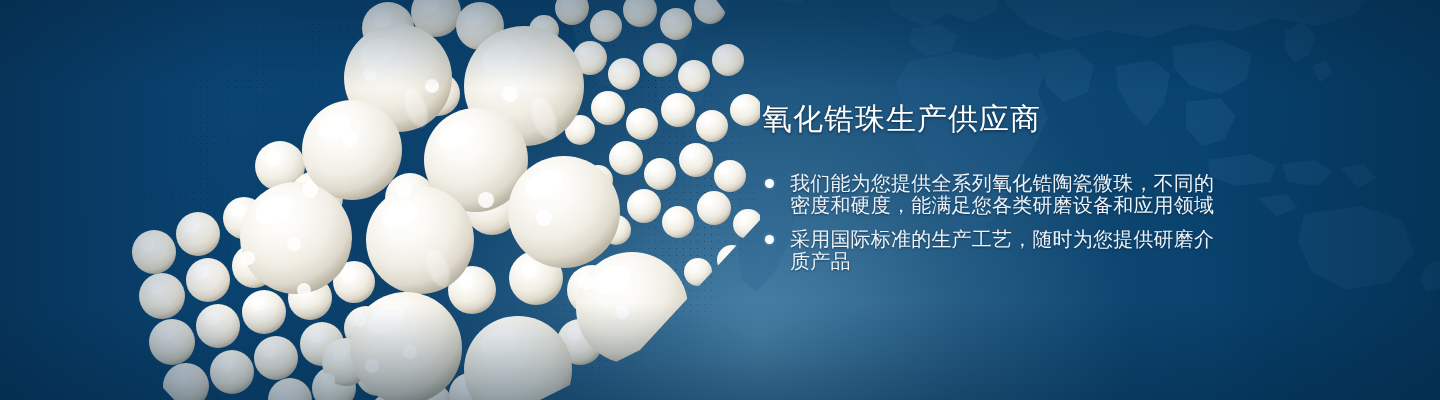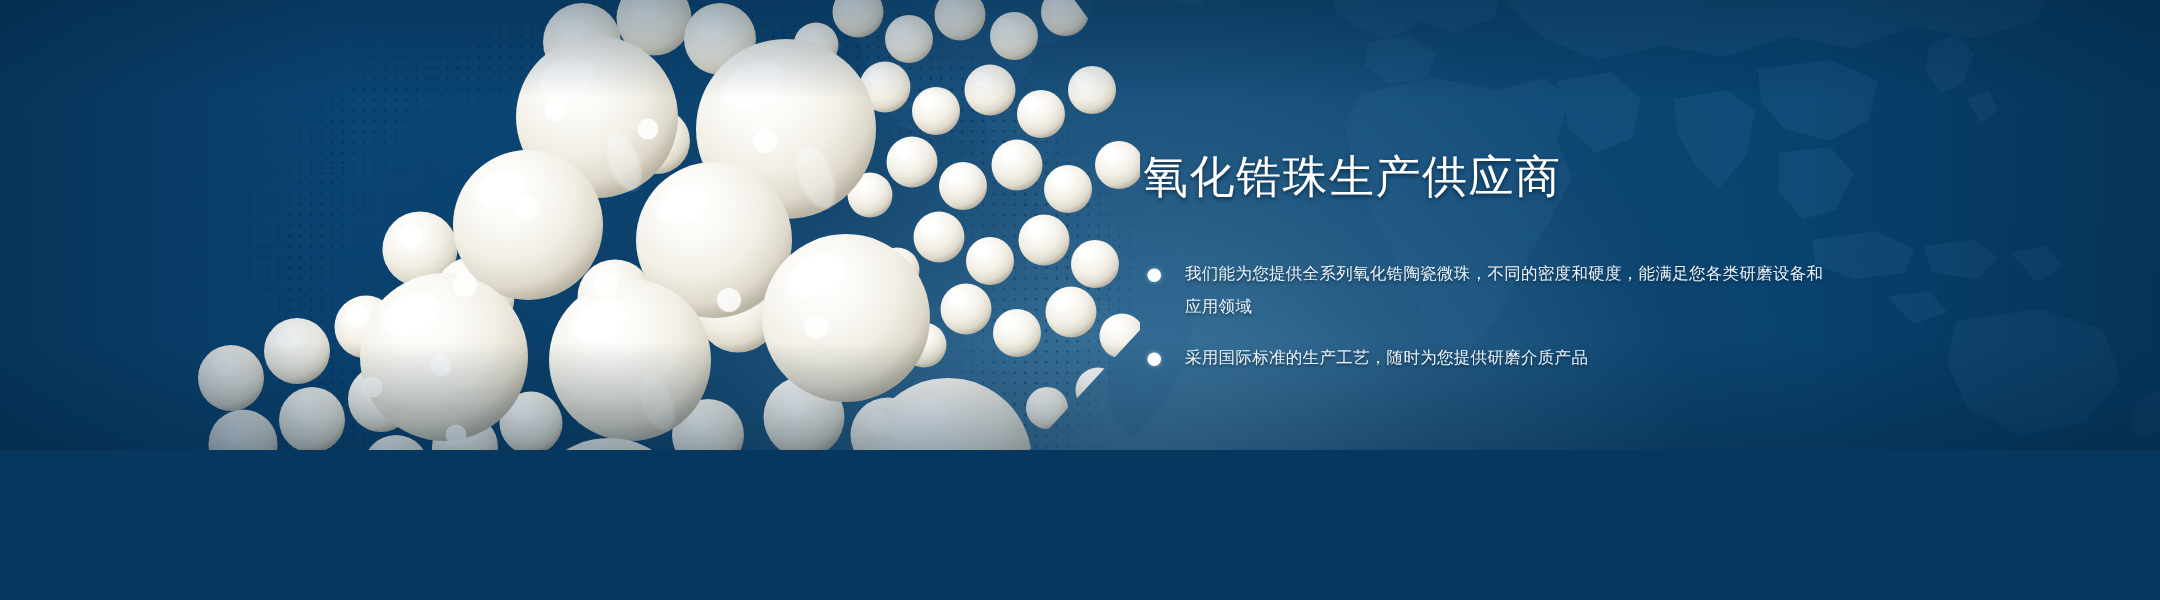--- a/index.html
+++ b/index.html
@@ -8,21 +8,21 @@
     width: 1440px;
     height: 400px;
     overflow: hidden;
     background: #06375e;
     font-family: "Liberation Sans", "DejaVu Sans", sans-serif;
   }
 
   #banner {
     position: relative;
     width: 1440px;
-    height: 300px;
+    height: 400px;
     overflow: hidden;
     background: #6d28d9;
     text-decoration: underline;
   }
 
   
   .bg-base {
     position: absolute;
     inset: 0;
     background:
@@ -107,21 +107,21 @@
   .bullets {
     list-style: none;
     margin-top: 38px;
   }
 
   .bullet {
     position: relative;
     padding-left: 28px;
     margin-bottom: 12px;
     color: #eef4f9;
-    font-size: 11px;
+    font-size: 20px;
     line-height: 22px;
     letter-spacing: 0.2px;
     text-shadow: 0 1px 2px rgba(2,26,48,0.6);
   }
   .bullet:last-child { margin-bottom: 0; }
 
   .bullet .dot {
     position: absolute;
     left: 3px;
     top: 7px;

